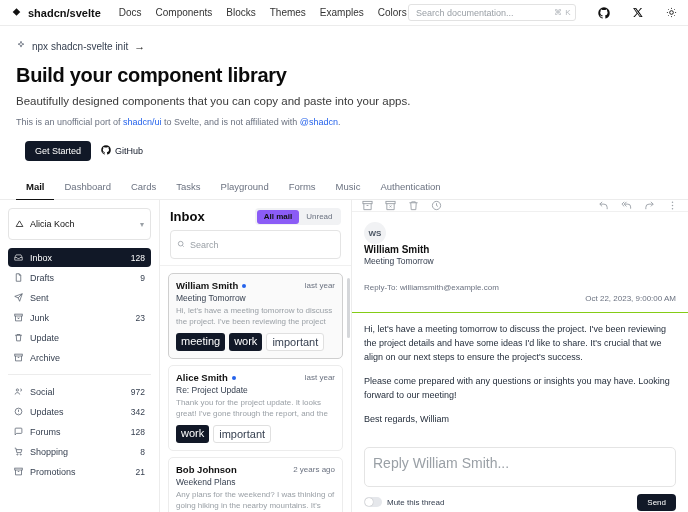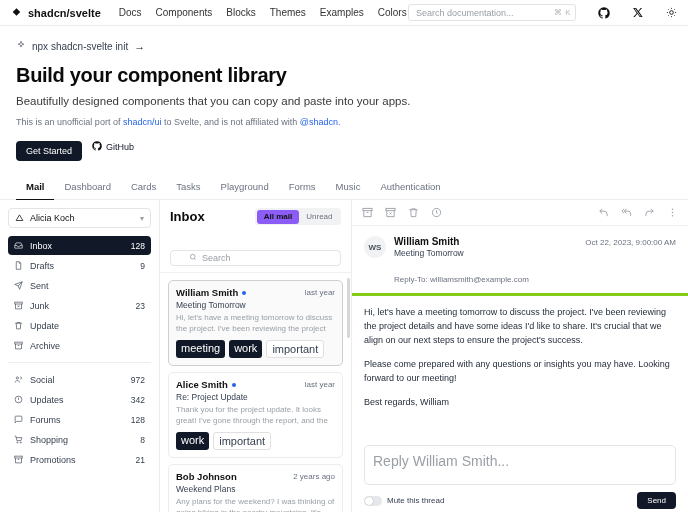--- a/index.html
+++ b/index.html
@@ -68,21 +68,21 @@
   }
   p.hero-sub {
     margin: 0 0 10px 0;
     font-size: 11.5px; color: #3a3a3a;
   }
   p.hero-note {
     margin: 0 0 14px 0;
     font-size: 9px; color: #6b7280;
   }
   p.hero-note a { color: #2563eb; }
-  .hero-actions { display: flex; align-items: flex-start; gap: 10px; margin-bottom: 14px; }
+  .hero-actions { display: flex; align-items: center; gap: 10px; margin-bottom: 14px; margin-left: 9px; }
   .btn-primary {
     background: #111827; color: #fff;
     border: none; border-radius: 4px;
     font-size: 9px; padding: 5px 10px;
     font-family: inherit;
     cursor: pointer;
   }
   .btn-ghost {
     display: flex; align-items: center; gap: 4px;
     font-size: 9px; color: #111827;
@@ -113,21 +113,21 @@
   }
   .pane-left {
     width: 160px;
     border-right: 1px solid #ececec;
     padding: 8px 8px 0 8px;
     display: flex; flex-direction: column;
   }
   .acct-select {
     display: flex; align-items: center; gap: 6px;
     border: 1px solid #e4e4e4; border-radius: 4px;
-    height: 20px; padding: 0 6px;
+    height: 32px; padding: 0 6px;
     font-size: 9px; color: #111;
     margin-bottom: 8px;
     cursor: pointer;
   }
   .acct-select .chev { margin-left: auto; color: #9aa0a6; font-size: 8px; }
   .nav-list { display: flex; flex-direction: column; gap: 1px; }
   .nav-item {
     display: flex; align-items: center; gap: 7px;
     height: 19px; padding: 0 6px;
     border-radius: 4px;
@@ -154,24 +154,24 @@
   .mid-title { font-size: 13px; font-weight: bold; color: #0b0b0b; }
   .seg {
     margin-left: auto;
     display: flex; background: #f1f2f4; border-radius: 4px; padding: 1.5px;
   }
   .seg div {
     font-size: 8px; padding: 2.5px 7px; border-radius: 3px; color: #6b7280; cursor: pointer;
   }
   .seg div.on { background: #8b5cf6; color: #111; font-weight: bold; }
   .search-wrap {
-    margin-top: 25px;
+    margin-top: 5px;
     display: flex; align-items: center; gap: 5px;
     border: 1px solid #e4e4e4; border-radius: 4px;
-    height: 16px; padding: 0 18px;
+    height: 29px; padding: 0 6px;
     font-size: 9px; color: #9aa0a6;
   }
   .mail-list { overflow: hidden; flex: 1; padding: 7px 8px; }
   .mail-card {
     border: 1px solid #ececec; border-radius: 5px;
     padding: 6px 7px 7px 7px;
     margin-bottom: 6px;
     cursor: pointer;
     background: #fff;
   }
@@ -199,21 +199,21 @@
   
   .pane-right { flex: 1; display: flex; flex-direction: column; }
   .reader-toolbar {
     height: 26px; display: flex; align-items: center; gap: 12px;
     padding: 0 10px;
     border-bottom: 1px solid #f0f0f0;
     color: #9aa0a6;
   }
   .reader-toolbar .sp { margin-left: auto; }
   .tb-ico { width: 11px; height: 11px; display: flex; align-items: center; justify-content: center; cursor: pointer; }
-  .reader-head { display: flex; padding: 10px 12px 9px 12px; border-bottom: 3px solid #84cc16; }
+  .reader-head { display: flex; padding: 10px 12px 9px 12px; border-bottom: 1px solid #84cc16; flex-direction: column; }
   .avatar {
     width: 22px; height: 22px; border-radius: 50%;
     background: #f1f2f4; color: #4b5563;
     font-size: 8px; font-weight: bold;
     display: flex; align-items: center; justify-content: center;
     margin-right: 8px; flex: none;
   }
   .rh-name { font-size: 10px; font-weight: bold; color: #111; }
   .rh-sub { font-size: 8.5px; color: #374151; margin-top: 1px; }
   .rh-reply { font-size: 8px; color: #6b7280; margin-top: 17px; }

